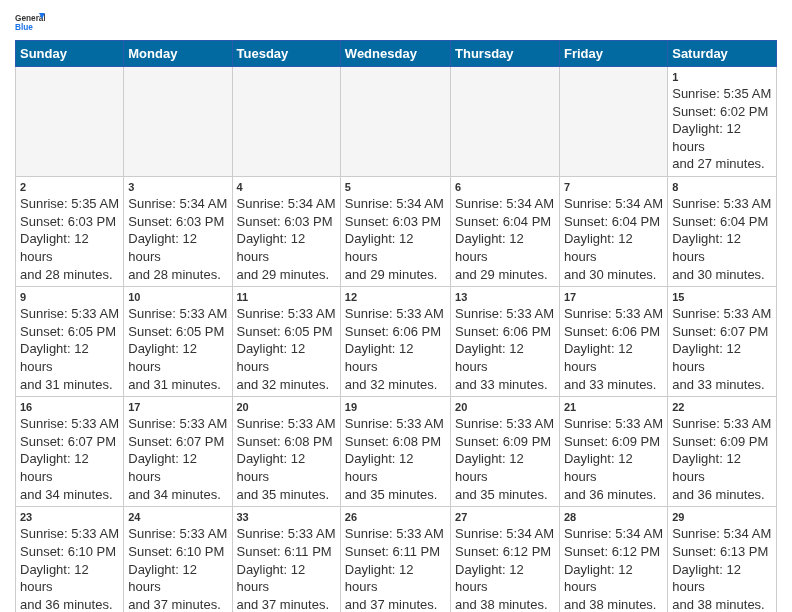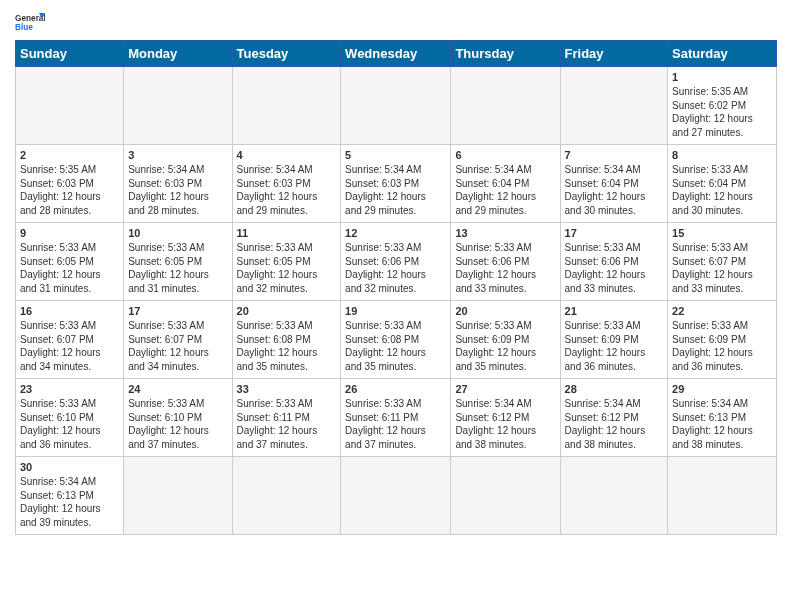--- a/index.html
+++ b/index.html
@@ -68,21 +68,21 @@
     .calendar-table tbody td.empty {
       background: #f5f5f5;
     }
     .day-number {
       font-size: 11px;
       font-weight: bold;
       display: block;
       margin-bottom: 1px;
     }
     .day-info {
-      font-size: 10px;
+      font-size: 13px;
       color: #333;
       line-height: 1.35;
     }
   </style>
 </head>
 <body>
 
 <div class="page">
   <div class="header-area">
     <div class="logo">

